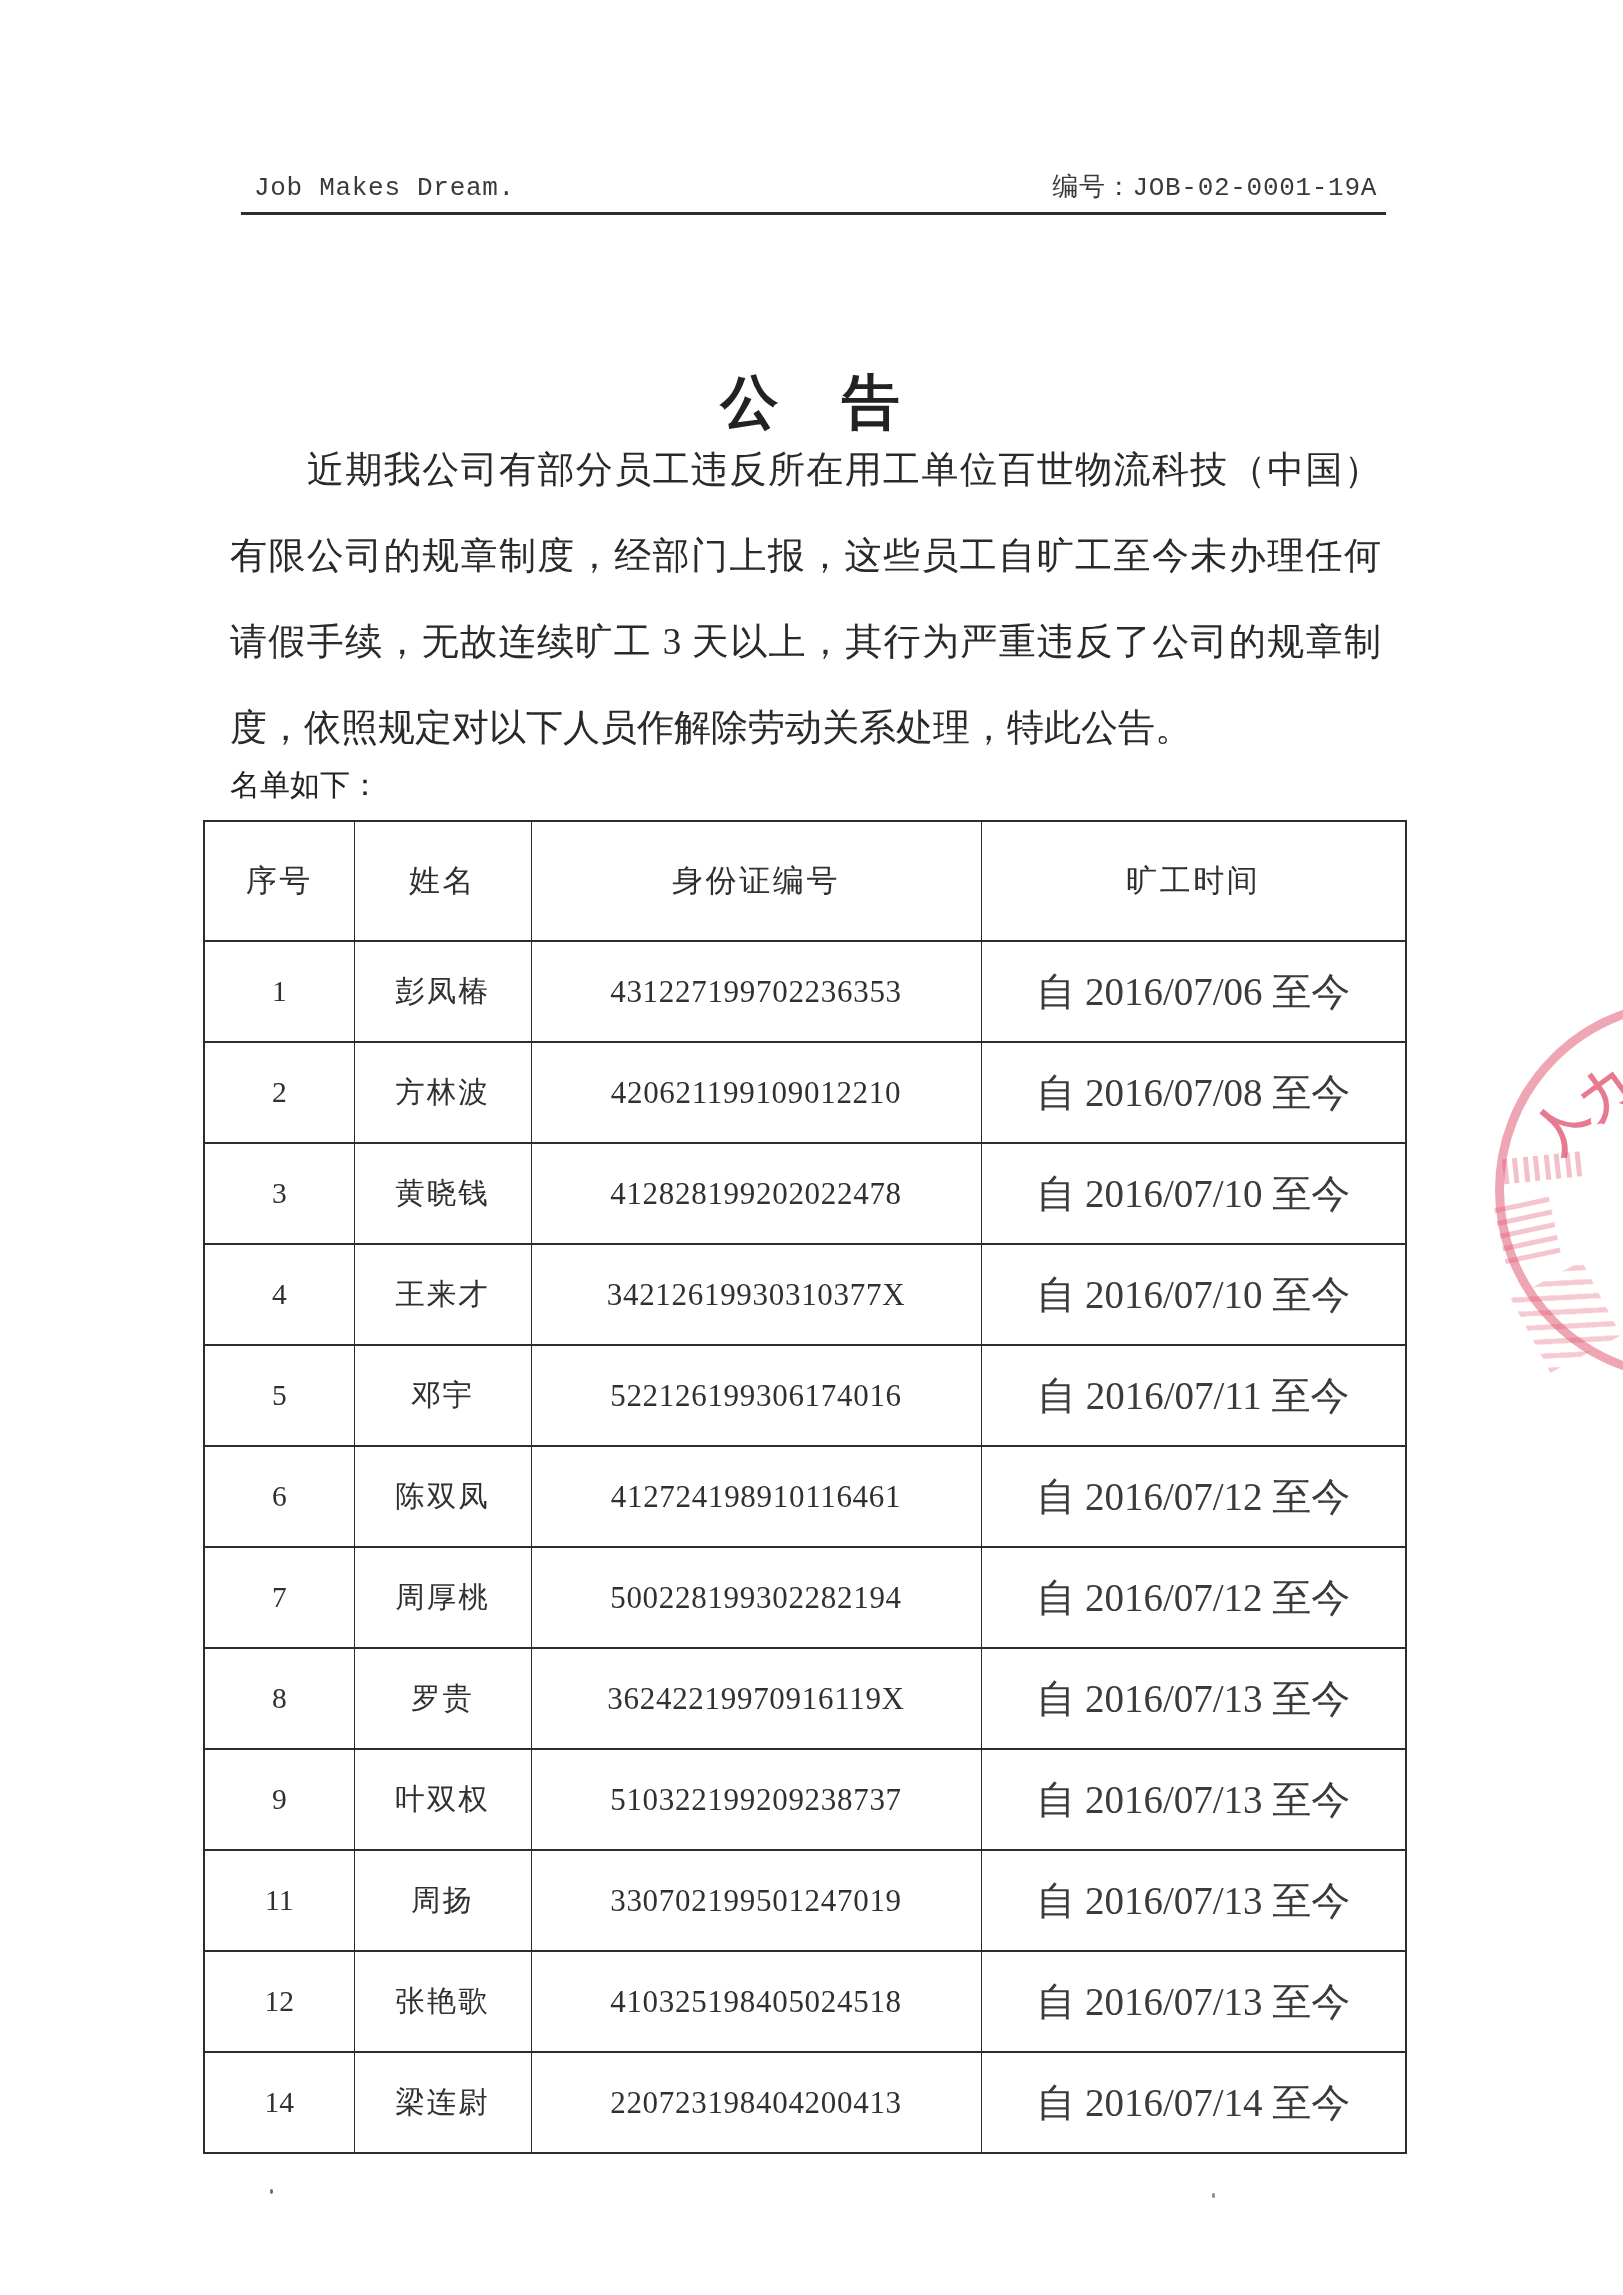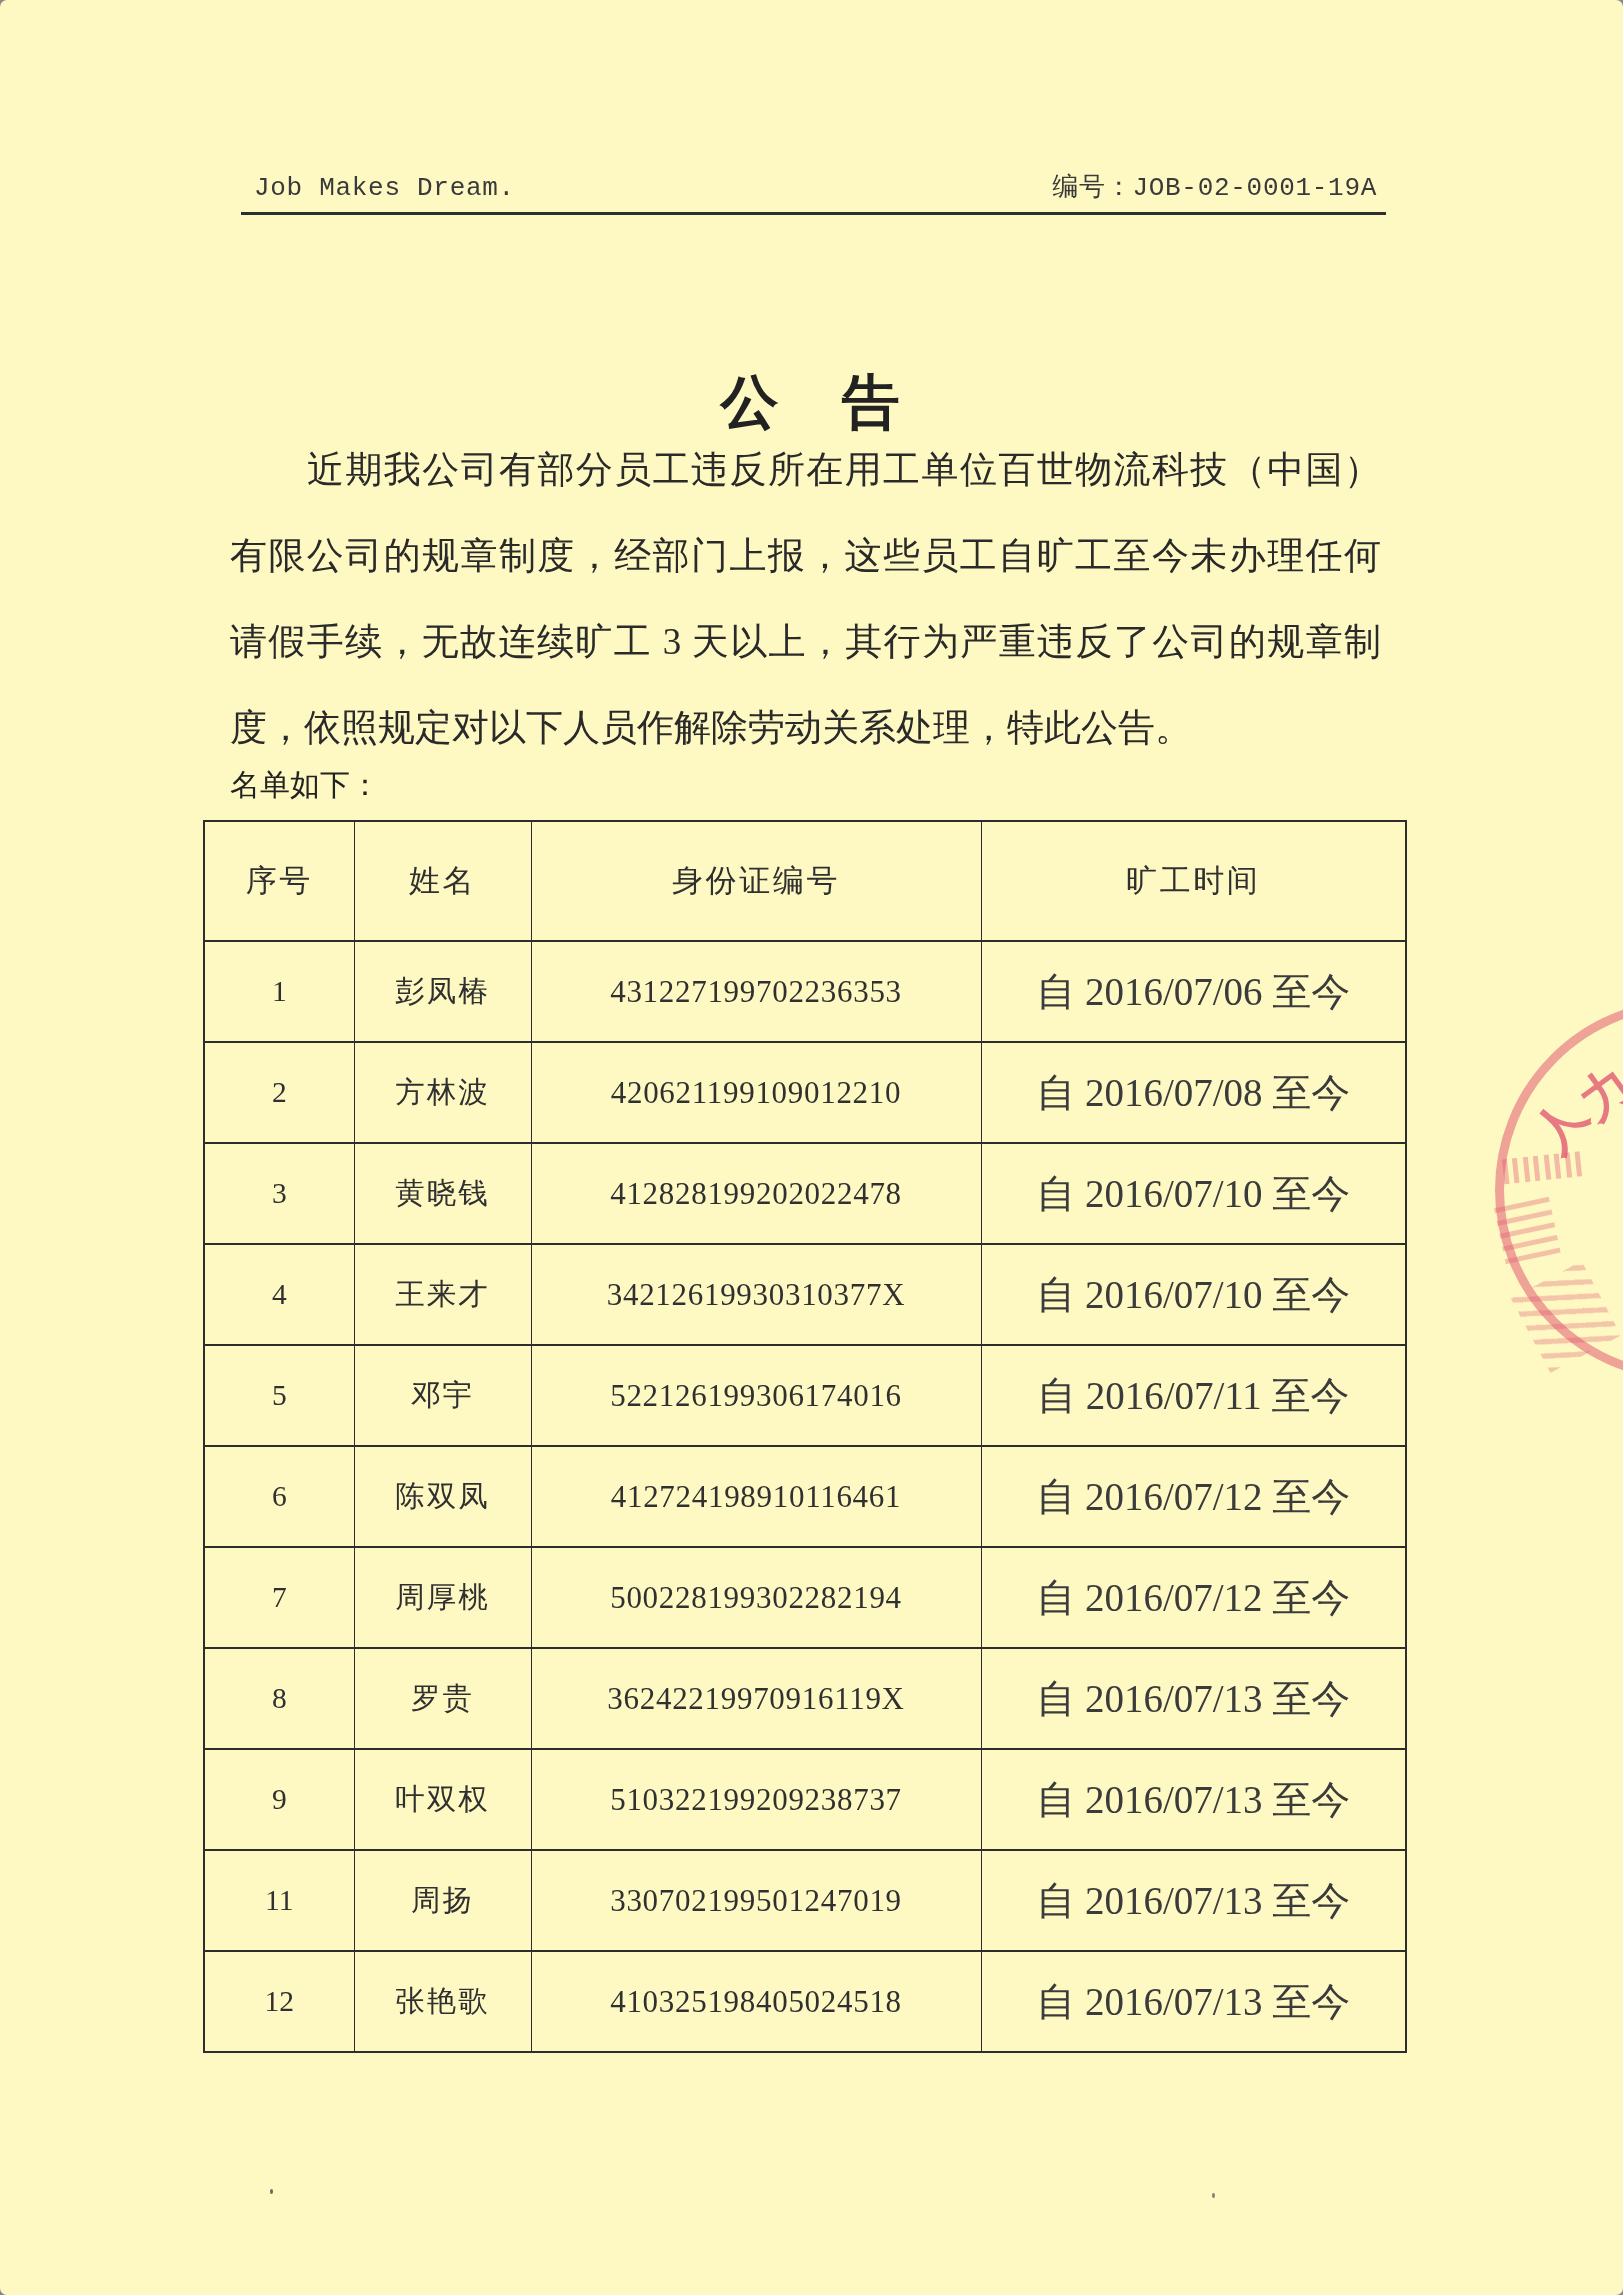--- a/index.html
+++ b/index.html
@@ -1,21 +1,20 @@
 <!DOCTYPE html>
 <html style="font-size:10.5px"><head>
 <meta charset="utf-8">
 <style>
   html,body { margin:0; padding:0; background:#888; }
   .page {
     position:relative; width:1623px; height:2295px;
-    background:#fef9c3; overflow:hidden;
+    background:#ffffff; overflow:hidden;
     color:#2c2c2c;
     font-family:"Liberation Serif","DejaVu Serif",serif;
-    border-radius:7px;
   }
   
   .header-row {
     position:absolute; left:254px; top:169px; width:1123px;
     display:flex; justify-content:space-between; align-items:baseline;
     font-family:"Liberation Mono","DejaVu Sans Mono",monospace;
     font-size:26px; color:#3a3a3a; letter-spacing:0.7px;
   }
   .rule {
     position:absolute; left:241px; top:212px; width:1145px; height:3.3px;
@@ -196,20 +195,26 @@
         </tr>
 
         <tr>
           <td class="no-cell">12</td>
           <td class="name-cell">张艳歌</td>
           <td class="id-cell">410325198405024518</td>
           <td class="time-cell">自 2016/07/13 至今</td>
         </tr>
 
 
+        <tr>
+          <td class="no-cell">14</td>
+          <td class="name-cell">梁连尉</td>
+          <td class="id-cell">220723198404200413</td>
+          <td class="time-cell">自 2016/07/14 至今</td>
+        </tr>
       </tbody>
   </table>
 
   <div class="stamp">
     <span class="glyph g1">人</span>
     <span class="glyph g2">力</span>
     <span class="scribble s1"></span>
     <span class="scribble s2"></span>
     <span class="scribble s3"></span>
   </div>

